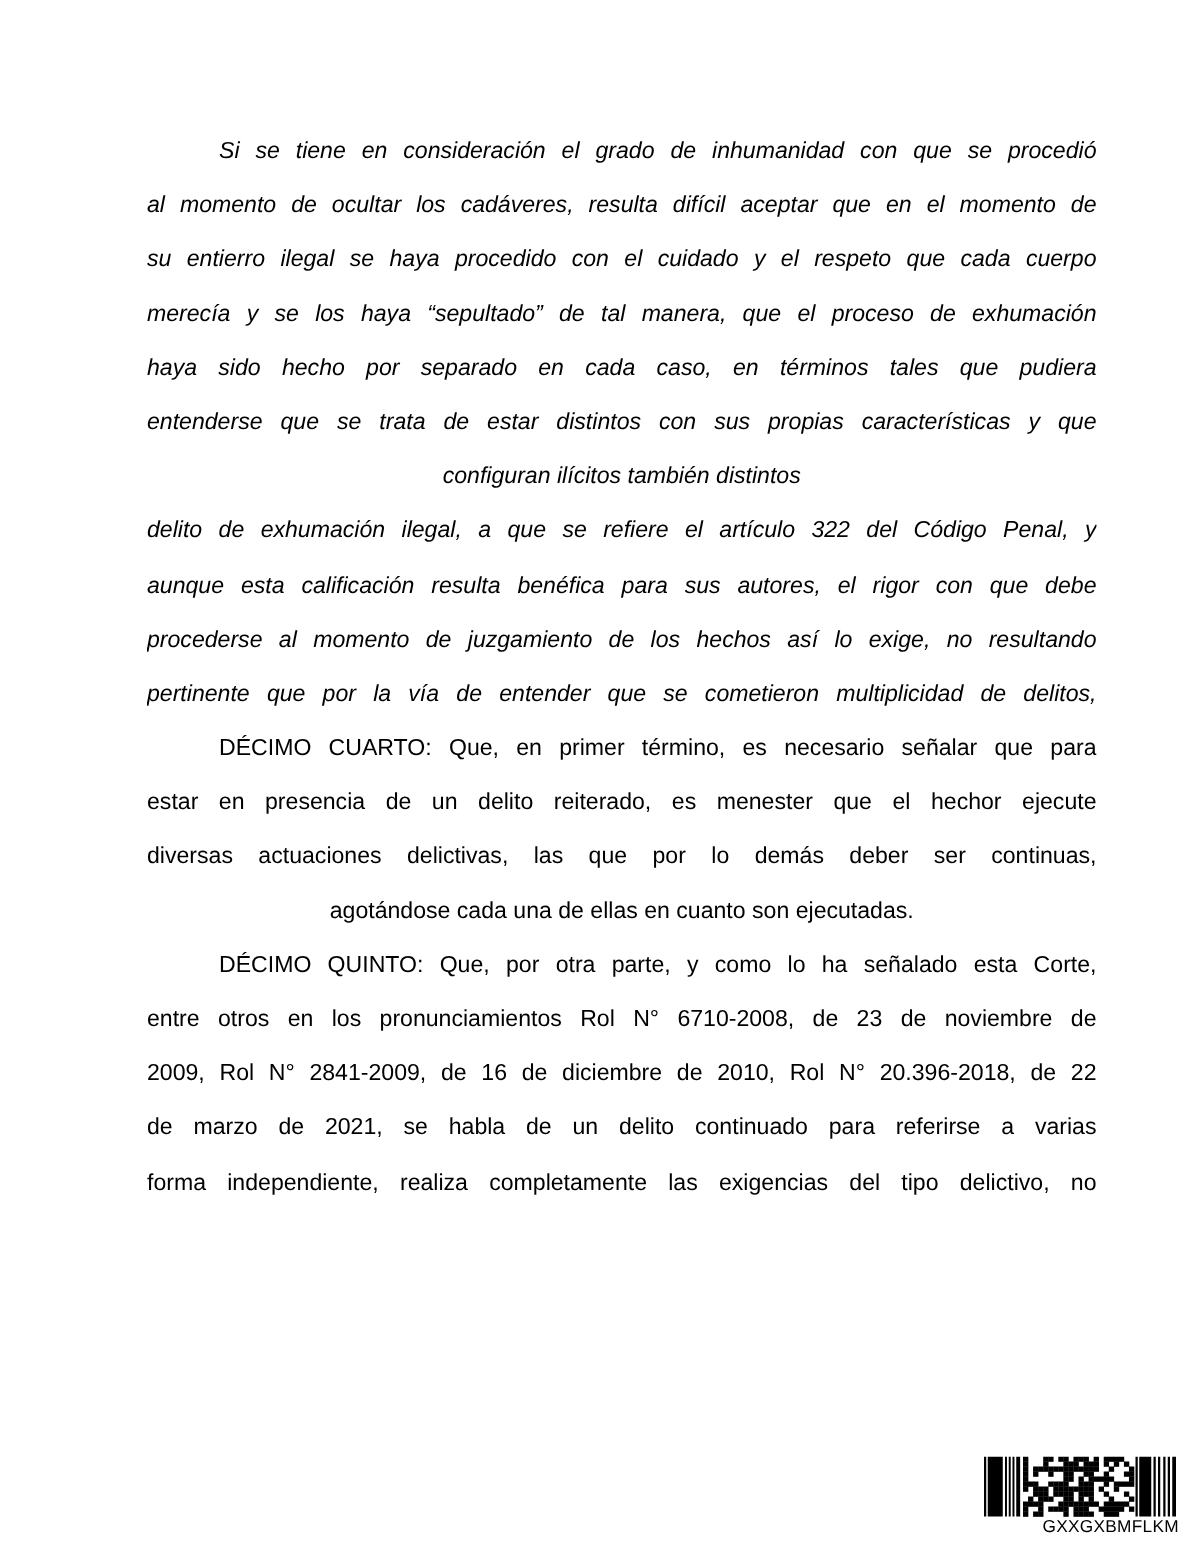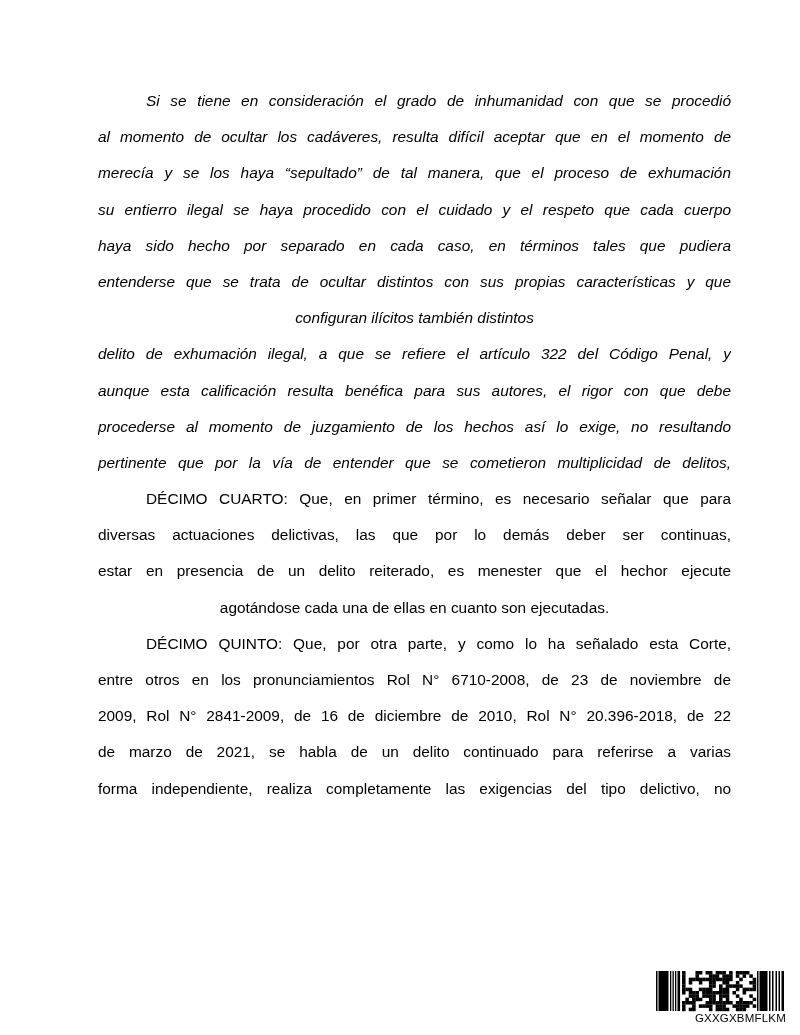--- a/index.html
+++ b/index.html
@@ -57,32 +57,32 @@
   }
 </style>
 </head>
 <body>
 
 <div class="page">
 
   <div class="doc">
     <div class="ln i in j">Si se tiene en consideración el grado de inhumanidad con que se procedió</div>
     <div class="ln i j">al momento de ocultar los cadáveres, resulta difícil aceptar que en el momento de</div>
+    <div class="ln i j">su entierro ilegal se haya procedido con el cuidado y el respeto que cada cuerpo</div>
     <div class="ln i j">merecía y se los haya “sepultado” de tal manera, que el proceso de exhumación</div>
-    <div class="ln i j">su entierro ilegal se haya procedido con el cuidado y el respeto que cada cuerpo</div>
     <div class="ln i j">haya sido hecho por separado en cada caso, en términos tales que pudiera</div>
-    <div class="ln i j">entenderse que se trata de ocultar distintos con sus propias características y que</div>
+    <div class="ln i j">entenderse que se trata de estar distintos con sus propias características y que</div>
     <div class="ln i">configuran ilícitos también distintos</div>
     <div class="ln i j">delito de exhumación ilegal, a que se refiere el artículo 322 del Código Penal, y</div>
     <div class="ln i j">aunque esta calificación resulta benéfica para sus autores, el rigor con que debe</div>
     <div class="ln i j">procederse al momento de juzgamiento de los hechos así lo exige, no resultando</div>
     <div class="ln i j">pertinente que por la vía de entender que se cometieron multiplicidad de delitos,</div>
     <div class="ln in j"><b>DÉCIMO CUARTO:</b><span> Que, en primer término, es necesario señalar que para</span></div>
+    <div class="ln j">estar en presencia de un delito reiterado, es menester que el hechor ejecute</div>
     <div class="ln j">diversas actuaciones delictivas, las que por lo demás deber ser continuas,</div>
-    <div class="ln j">estar en presencia de un delito reiterado, es menester que el hechor ejecute</div>
     <div class="ln">agotándose cada una de ellas en cuanto son ejecutadas.</div>
     <div class="ln in j"><b>DÉCIMO QUINTO</b><span>: Que, por otra parte, y como lo ha señalado esta Corte,</span></div>
     <div class="ln j">entre otros en los pronunciamientos Rol N° 6710-2008, de 23 de noviembre de</div>
     <div class="ln j">2009, Rol N° 2841-2009, de 16 de diciembre de 2010, Rol N° 20.396-2018, de 22</div>
     <div class="ln j">de marzo de 2021, se habla de un delito continuado para referirse a varias</div>
     <div class="ln j">forma independiente, realiza completamente las exigencias del tipo delictivo, no</div>
   </div>
 
   <div class="stamp">
     <svg id="barcode" width="130" height="41" viewBox="0 0 130 41" xmlns="http://www.w3.org/2000/svg">

